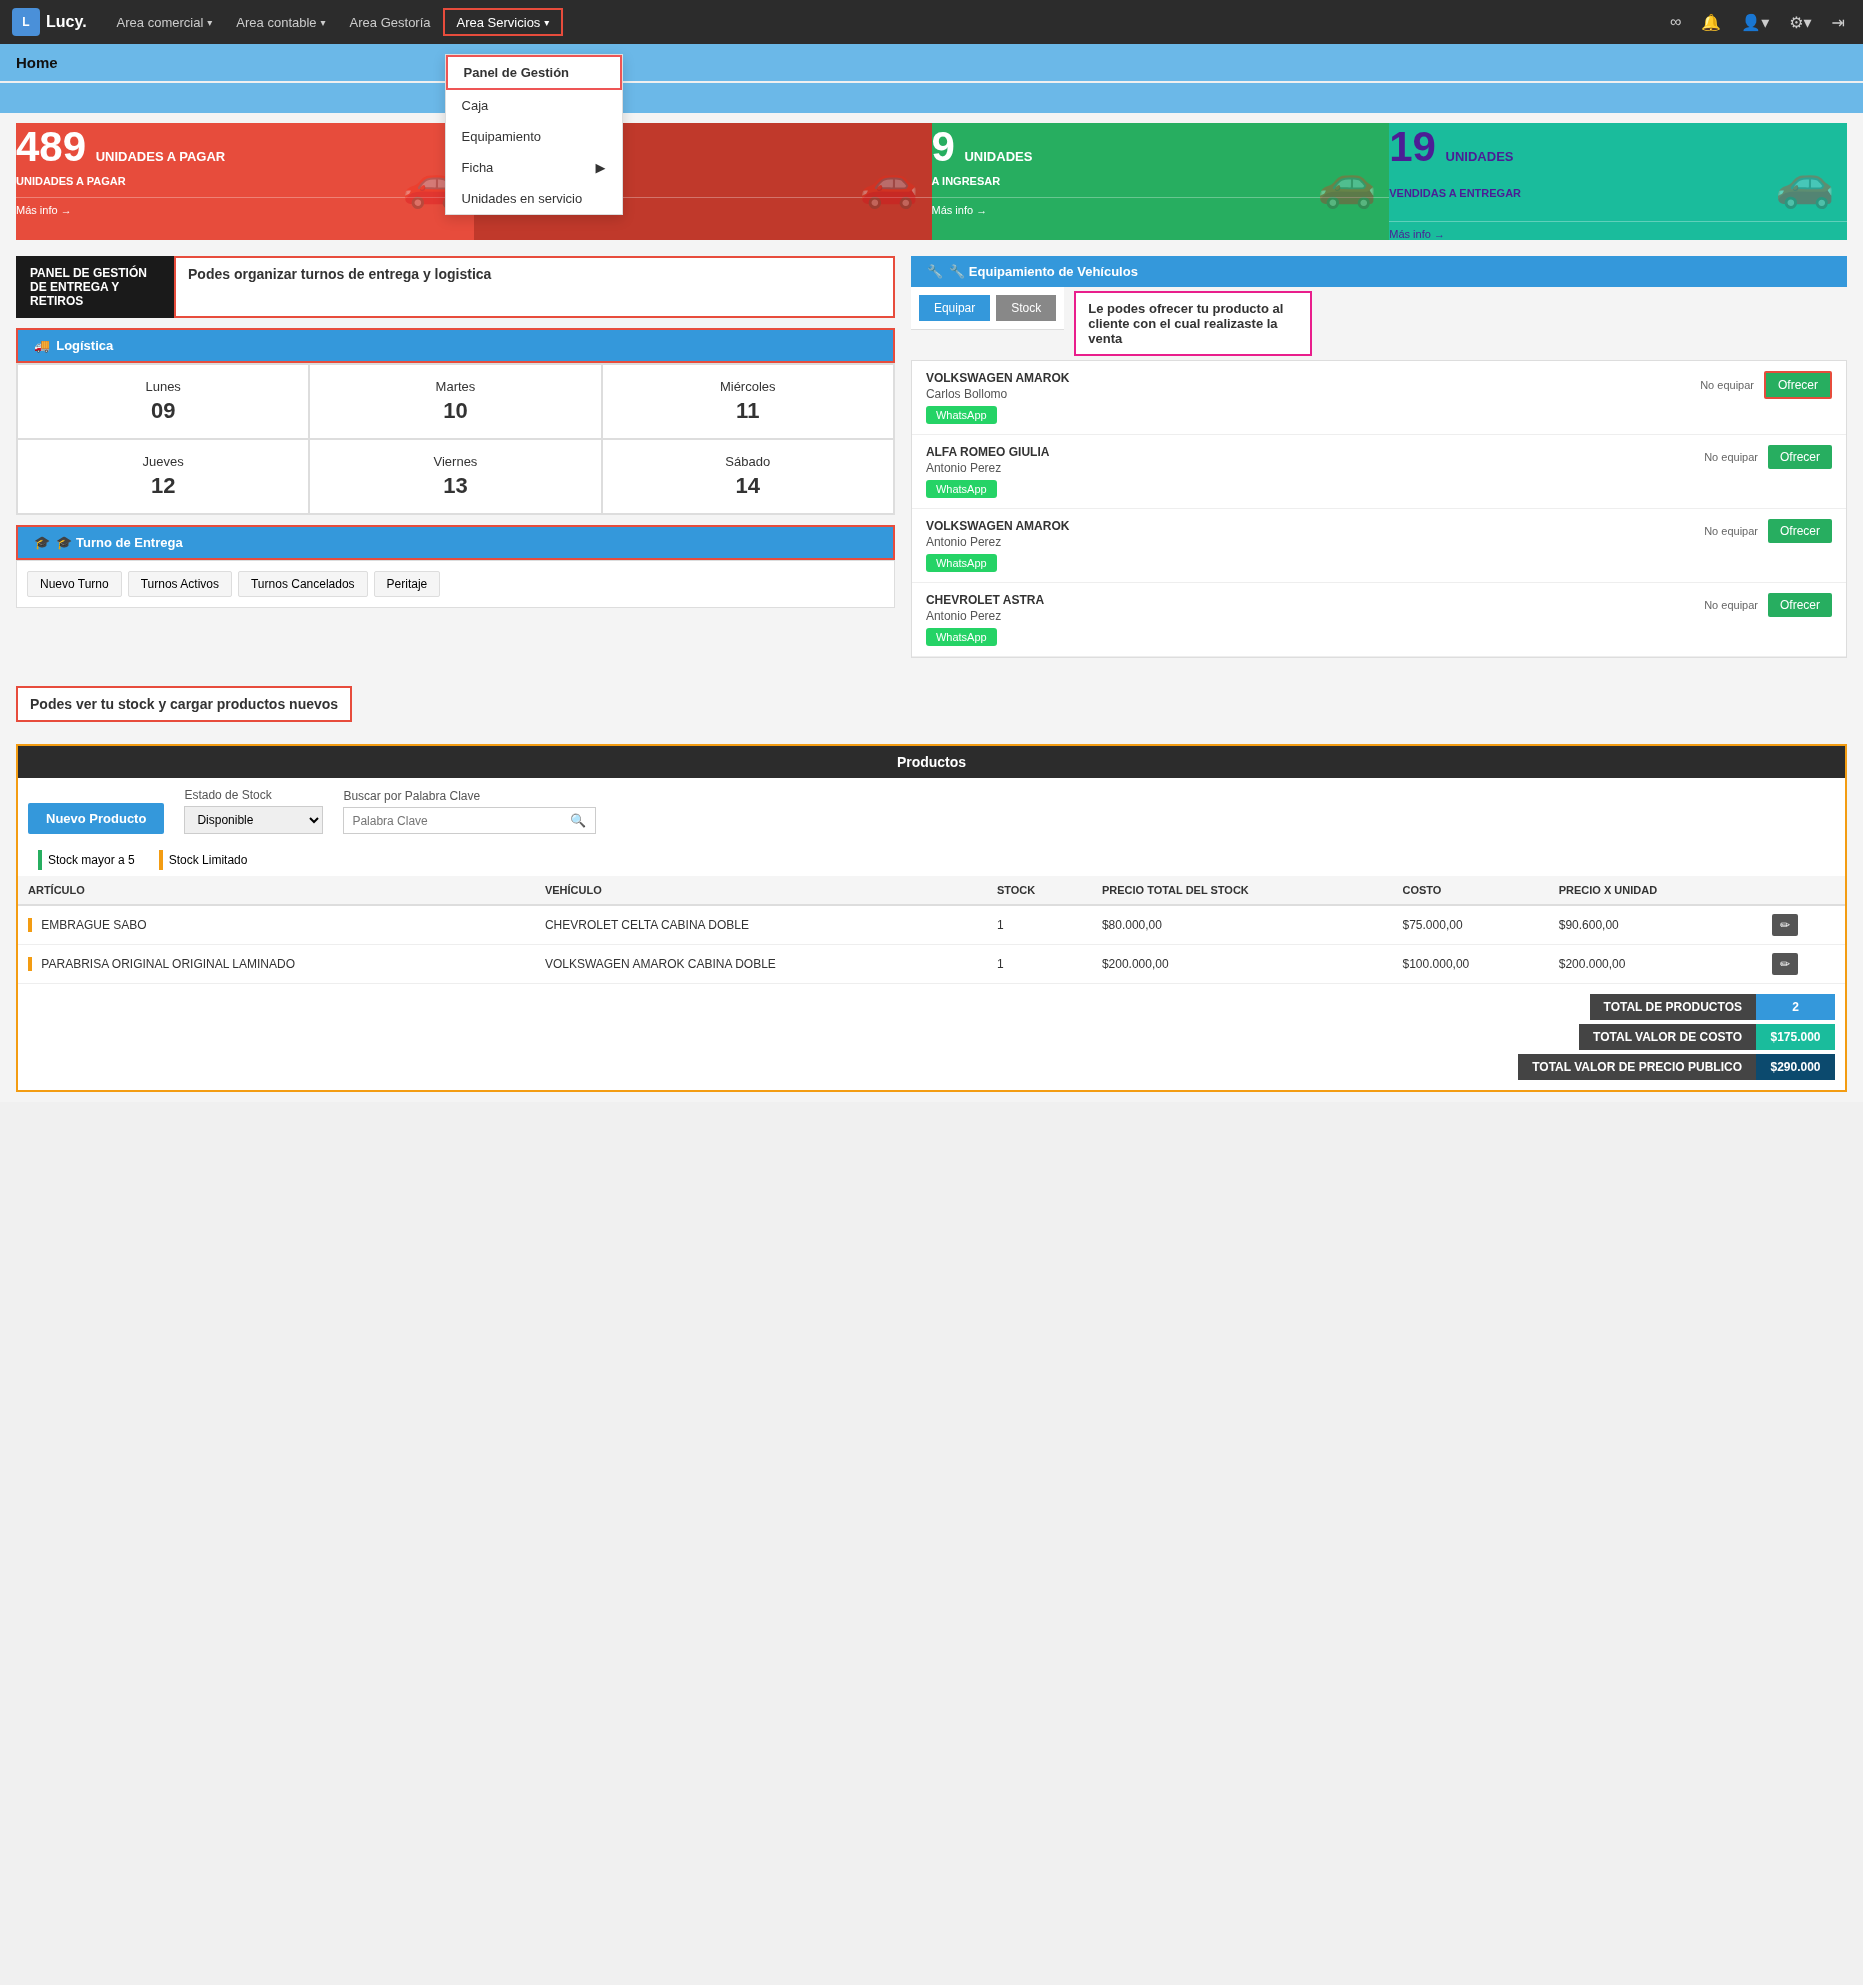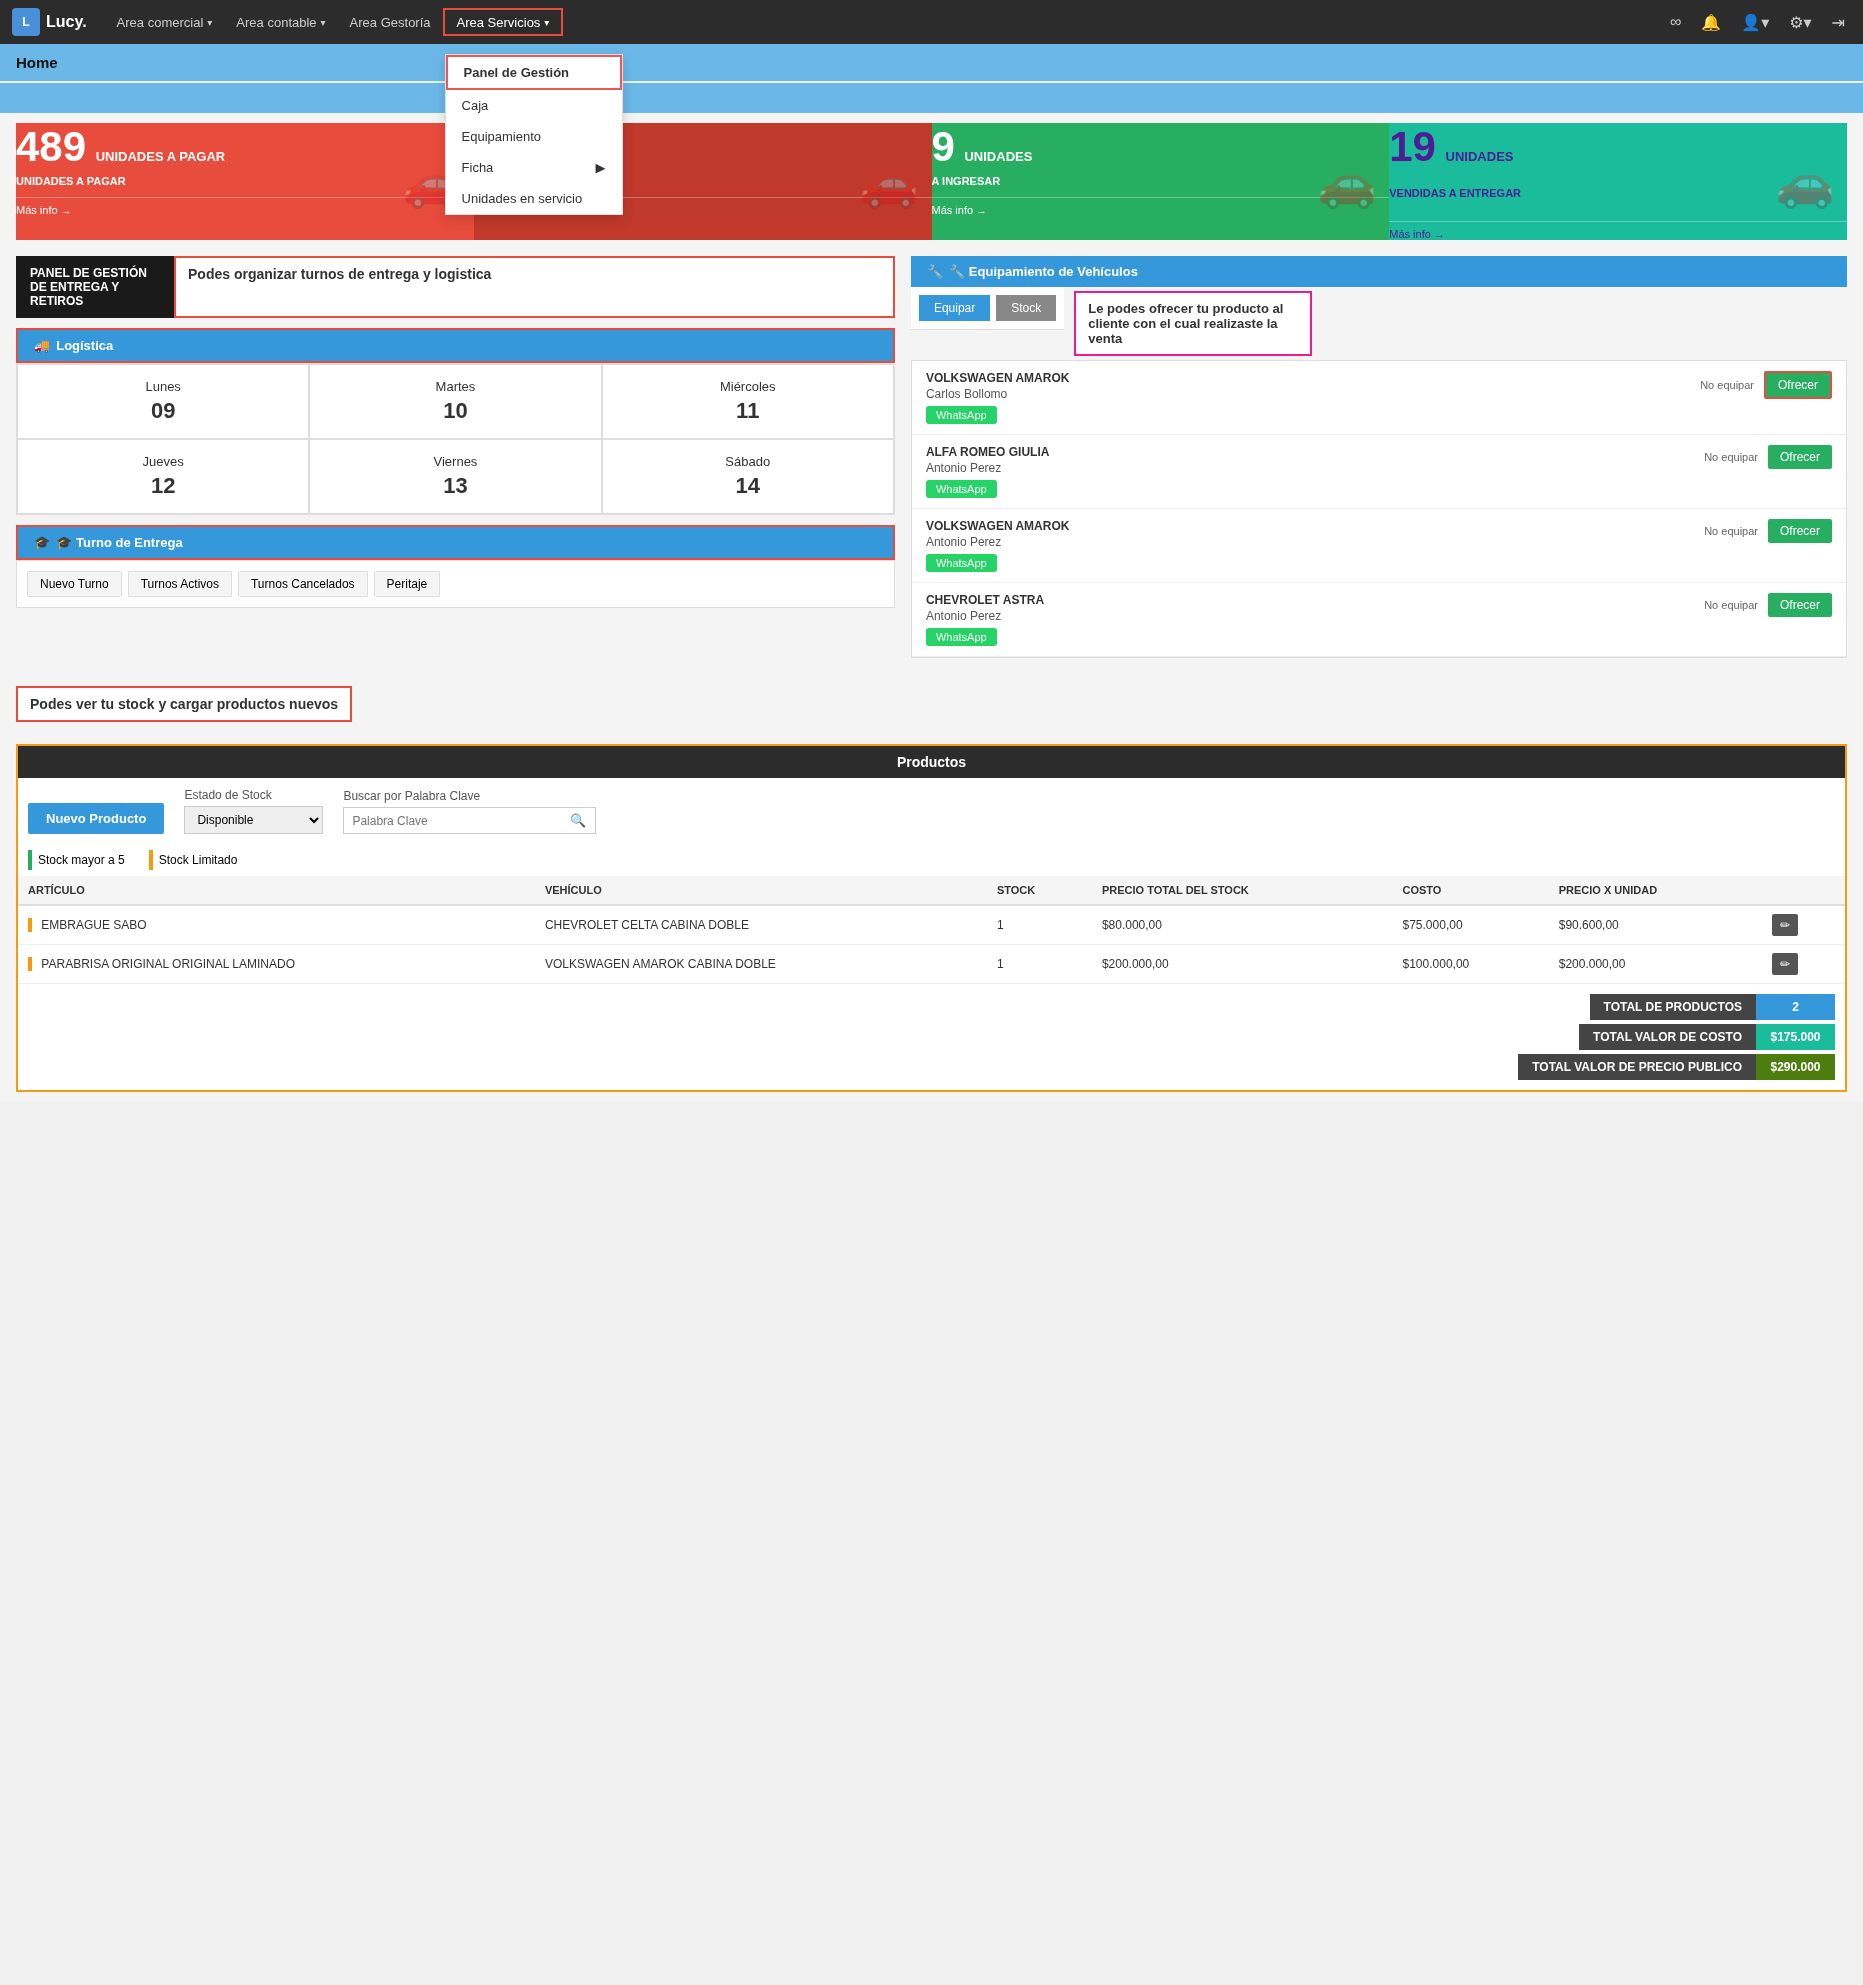--- a/index.html
+++ b/index.html
@@ -310,21 +310,21 @@
       border: 1px solid #ccc;
       background: #fff;
     }
     .search-input-wrap input {
       border: none; outline: none; padding: 5px 8px; font-size: 12px; min-width: 218px;
     }
     .search-icon { padding: 5px 8px; color: #666; }
 
     
     .legend-row {
-      display: flex; gap: 24px; padding: 6px 10px; align-items: flex-end;
+      display: flex; gap: 24px; padding: 6px 20px; align-items: flex-end;
     }
     .legend-item { display: flex; align-items: center; gap: 6px; font-size: 12px; }
     .legend-bar-green { width: 4px; height: 20px; background: #27ae60; }
     .legend-bar-yellow { width: 4px; height: 20px; background: #f39c12; }
 
     
     .products-table { width: 100%; border-collapse: collapse; font-size: 12px; }
     .products-table th {
       background: #f5f5f5;
       border-bottom: 2px solid #ddd;
@@ -369,21 +369,21 @@
     }
     .total-value {
       padding: 6px 14px;
       font-size: 12px;
       font-weight: bold;
       min-width: 79px;
       text-align: center;
     }
     .total-value.blue-val { background: #3498db; color: #fff; }
     .total-value.teal-val { background: #1abc9c; color: #fff; }
-    .total-value.green-val { background: #4d7c0f; color: #fff; text-align: center; }
+    .total-value.green-val { background: #0c4a6e; color: #fff; text-align: center; }
 
     
     .orange-border { border: 2px solid #f39c12; }
     .red-border { border: 2px solid #e74c3c; }
     .annotation-callout-right {
       border: 2px solid #e91e8c;
       background: #fff;
       padding: 8px 12px;
       font-size: 13px;
       font-weight: bold;

